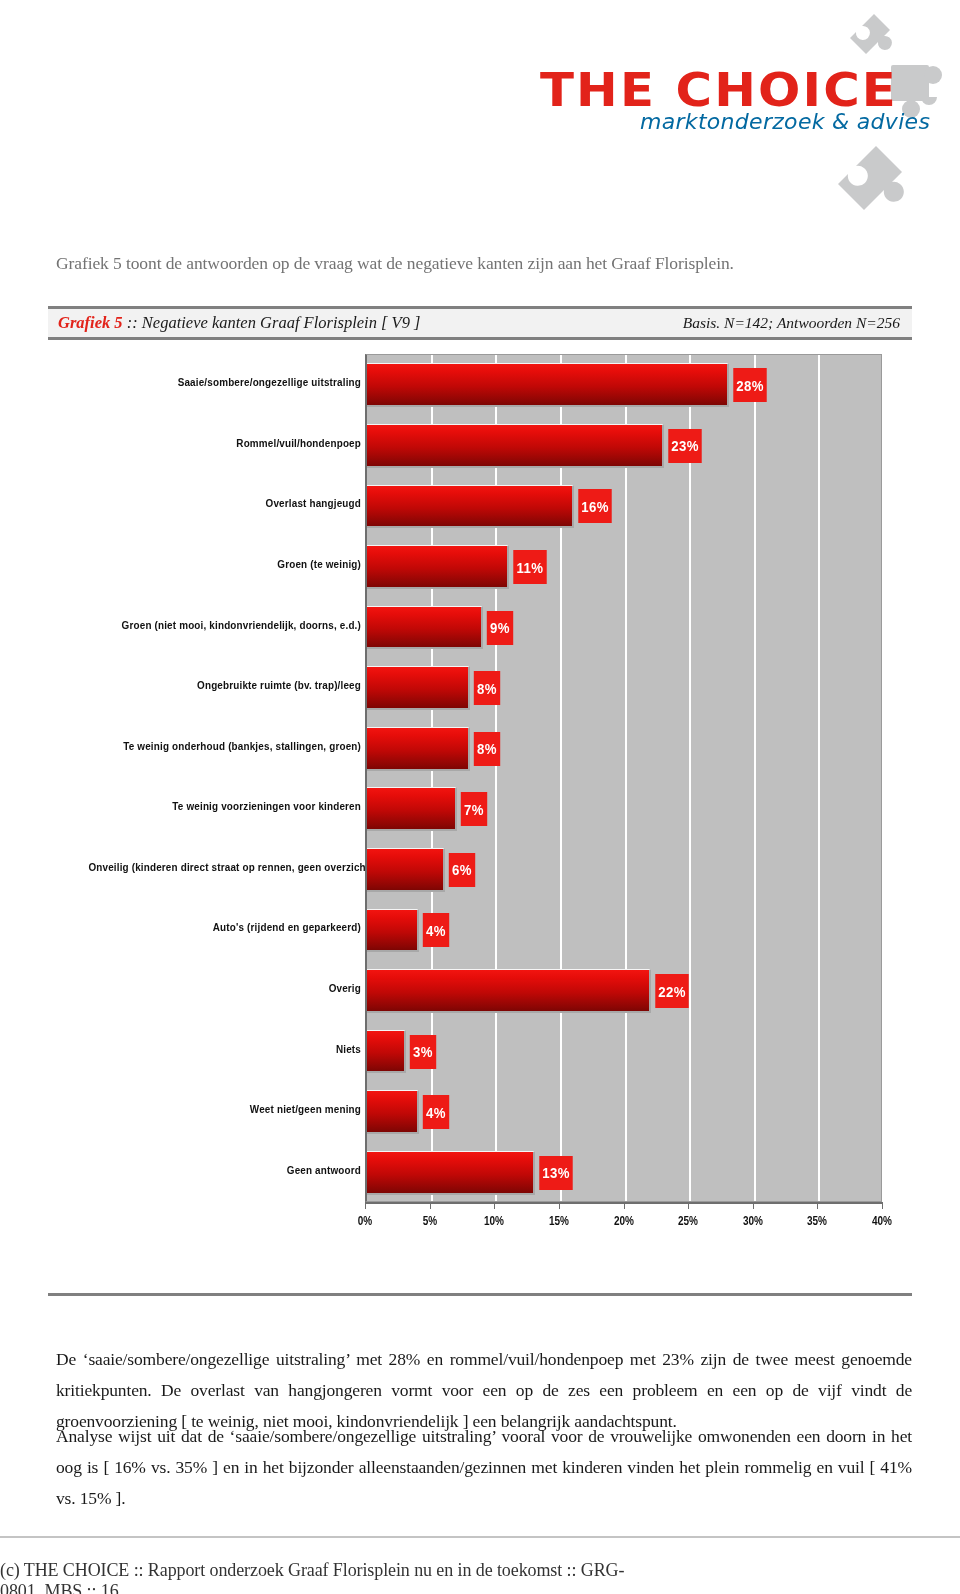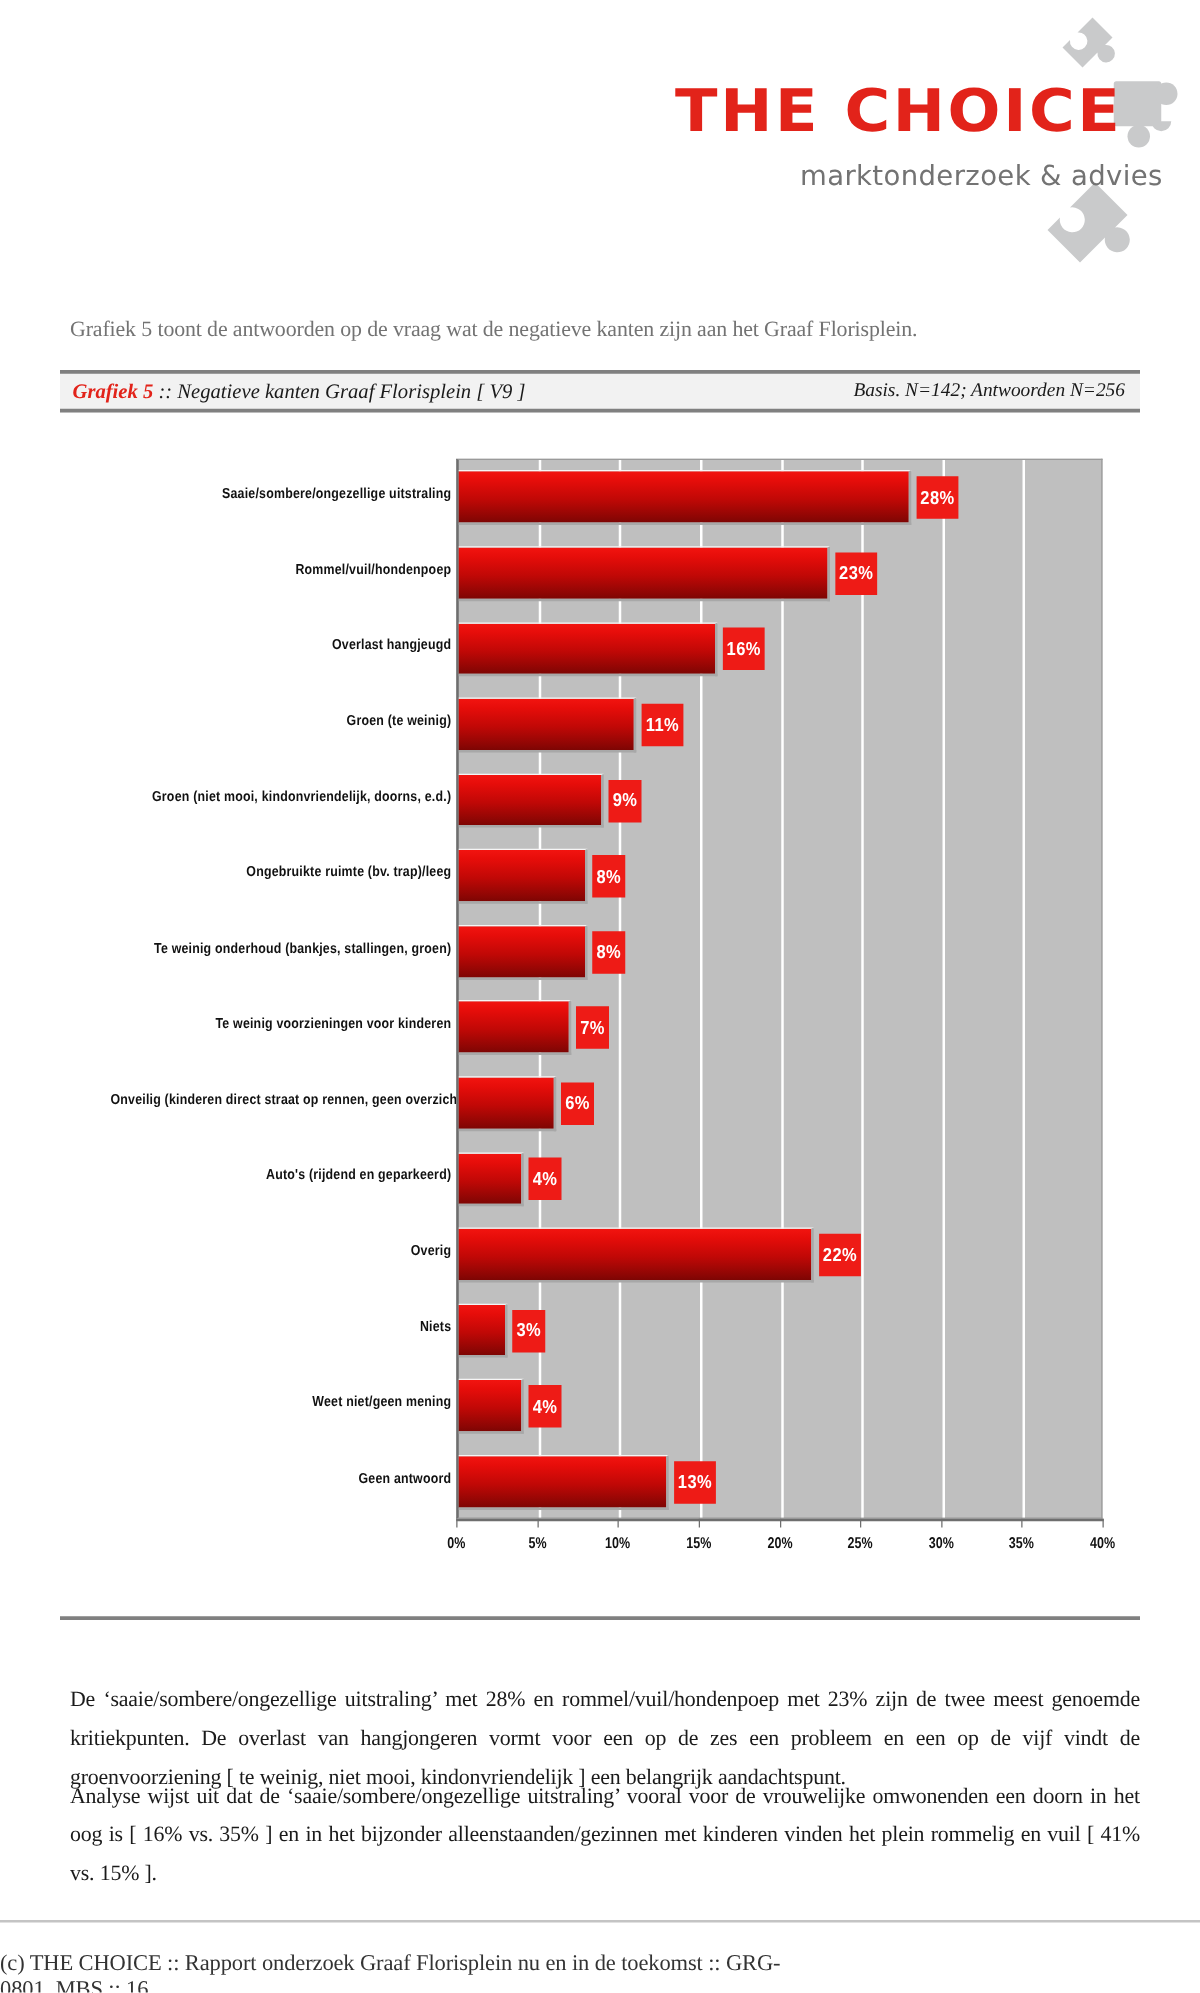--- a/index.html
+++ b/index.html
@@ -30,46 +30,47 @@
     font-family: "DejaVu Sans", sans-serif;
     font-weight: bold;
     font-size: 47px;
     letter-spacing: 2px;
     color: #e2231a;
     transform: scaleX(1.06);
     transform-origin: left center;
   }
   .logo-sub {
     position: absolute;
-    left: 110px; top: 109px;
+    left: 110px; top: 89px;
     font-family: "DejaVu Sans", sans-serif;
     font-size: 22px;
-    color: #737373;
+    color: #0369a1;
     letter-spacing: 0.3px;
+    font-style: italic;
   }
   .puzzle {
     position: absolute;
     fill: #c9cacb;
   }
 
   
   #intro {
     position: absolute;
     left: 56px; top: 253px;
     width: 850px;
     font-family: "Liberation Serif", serif;
     font-size: 17.5px;
     color: #737373;
     letter-spacing: -0.1px;
   }
 
   
   #chart-title-bar {
     position: absolute;
-    left: 48px; top: 296px;
+    left: 48px; top: 306px;
     width: 864px; height: 34px;
     background: #f2f2f2;
     border-top: 3px solid #808080;
     border-bottom: 3px solid #808080;
     display: flex;
     align-items: center;
     justify-content: space-between;
     padding: 0 8px 0 10px;
   }
   .title-left {
@@ -85,21 +86,21 @@
     font-style: italic;
     font-size: 15.5px;
     color: #1a1a1a;
     white-space: nowrap;
     padding-right: 4px;
   }
 
   
   #chart {
     position: absolute;
-    left: 48px; top: 345px;
+    left: 48px; top: 332px;
     width: 864px; height: 925px;
   }
   #cat-col {
     position: absolute;
     left: 0; top: 0;
     width: 317px; height: 870px;
   }
   .cat-label {
     position: absolute;
     right: 4px;

